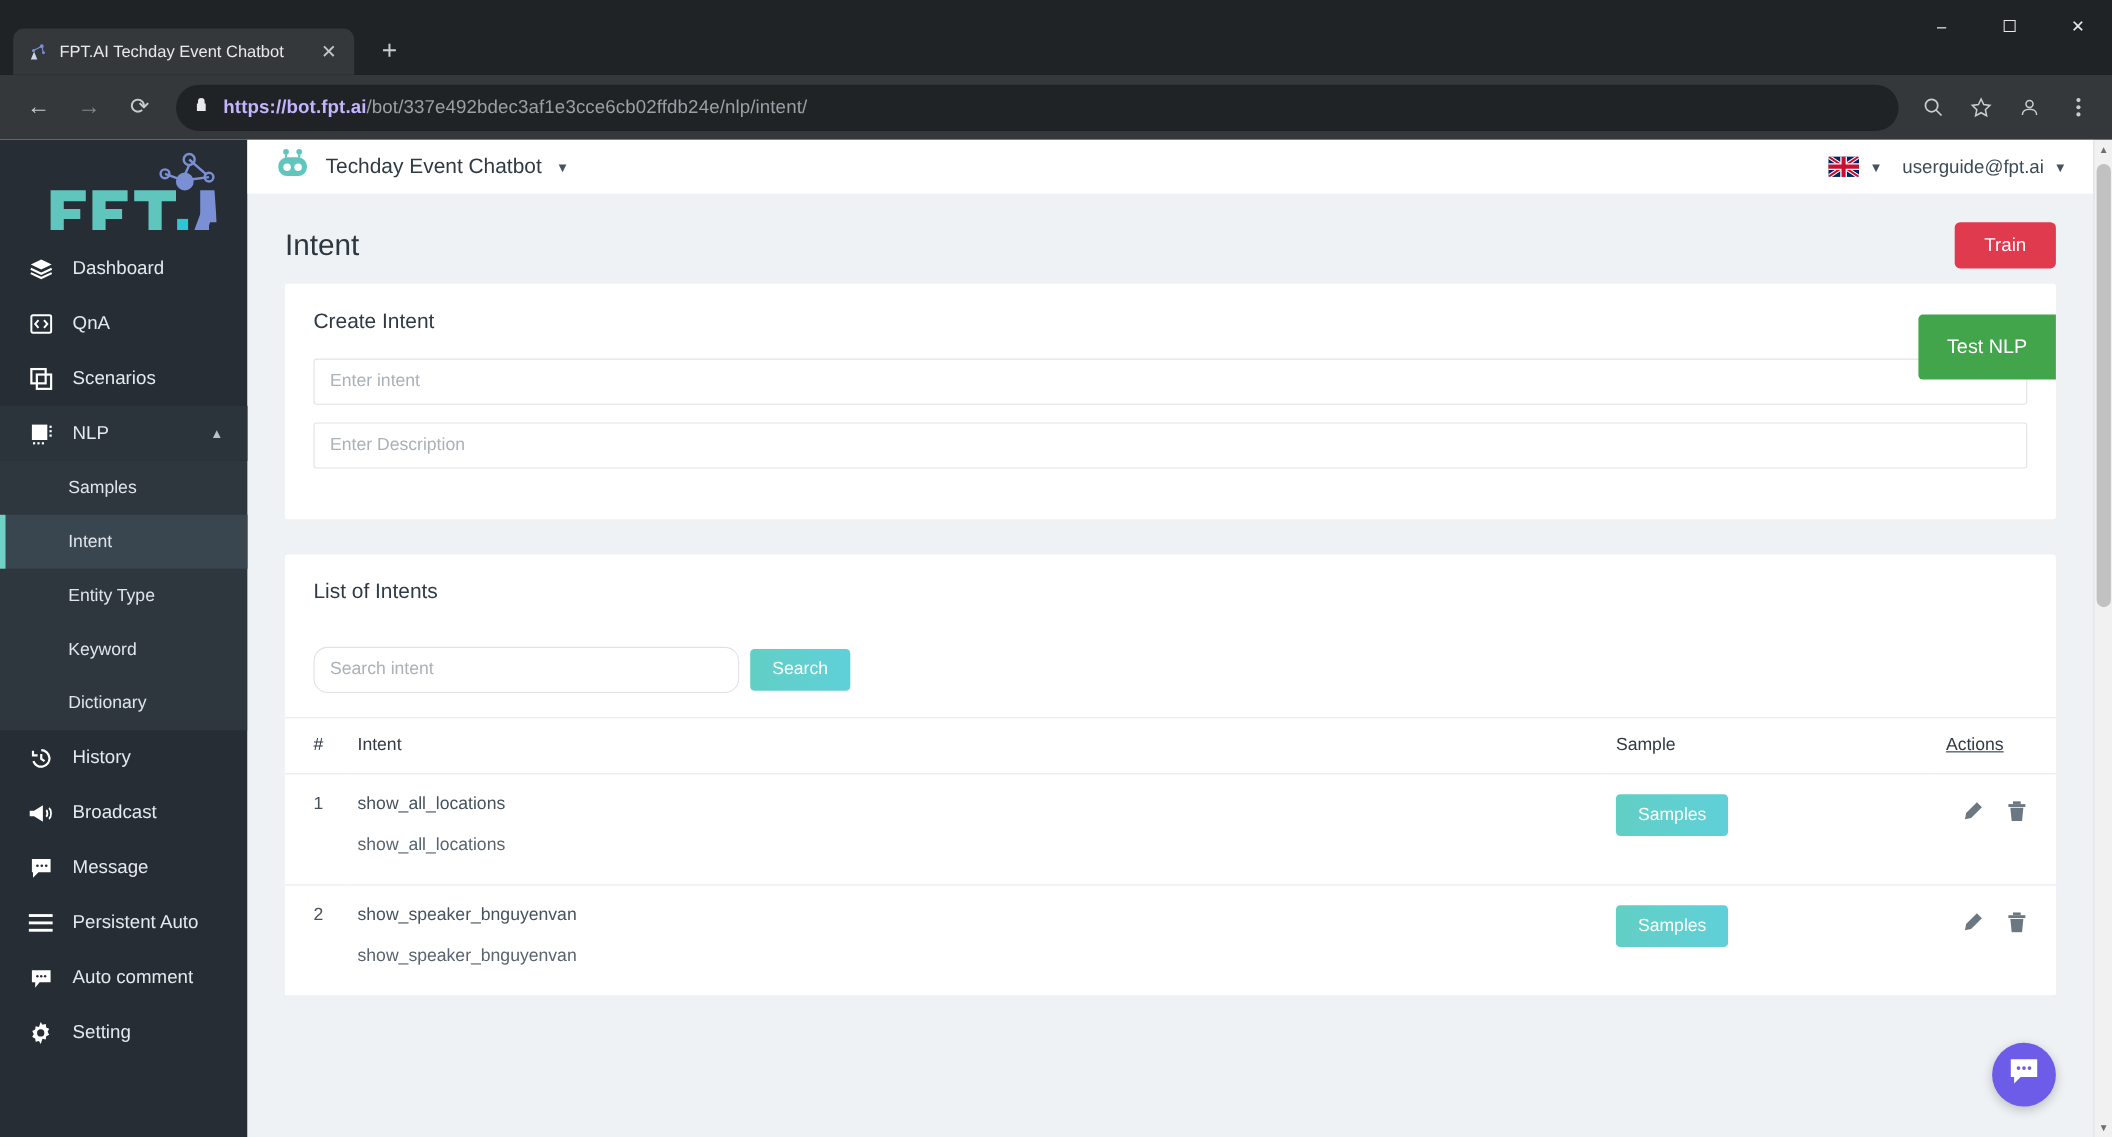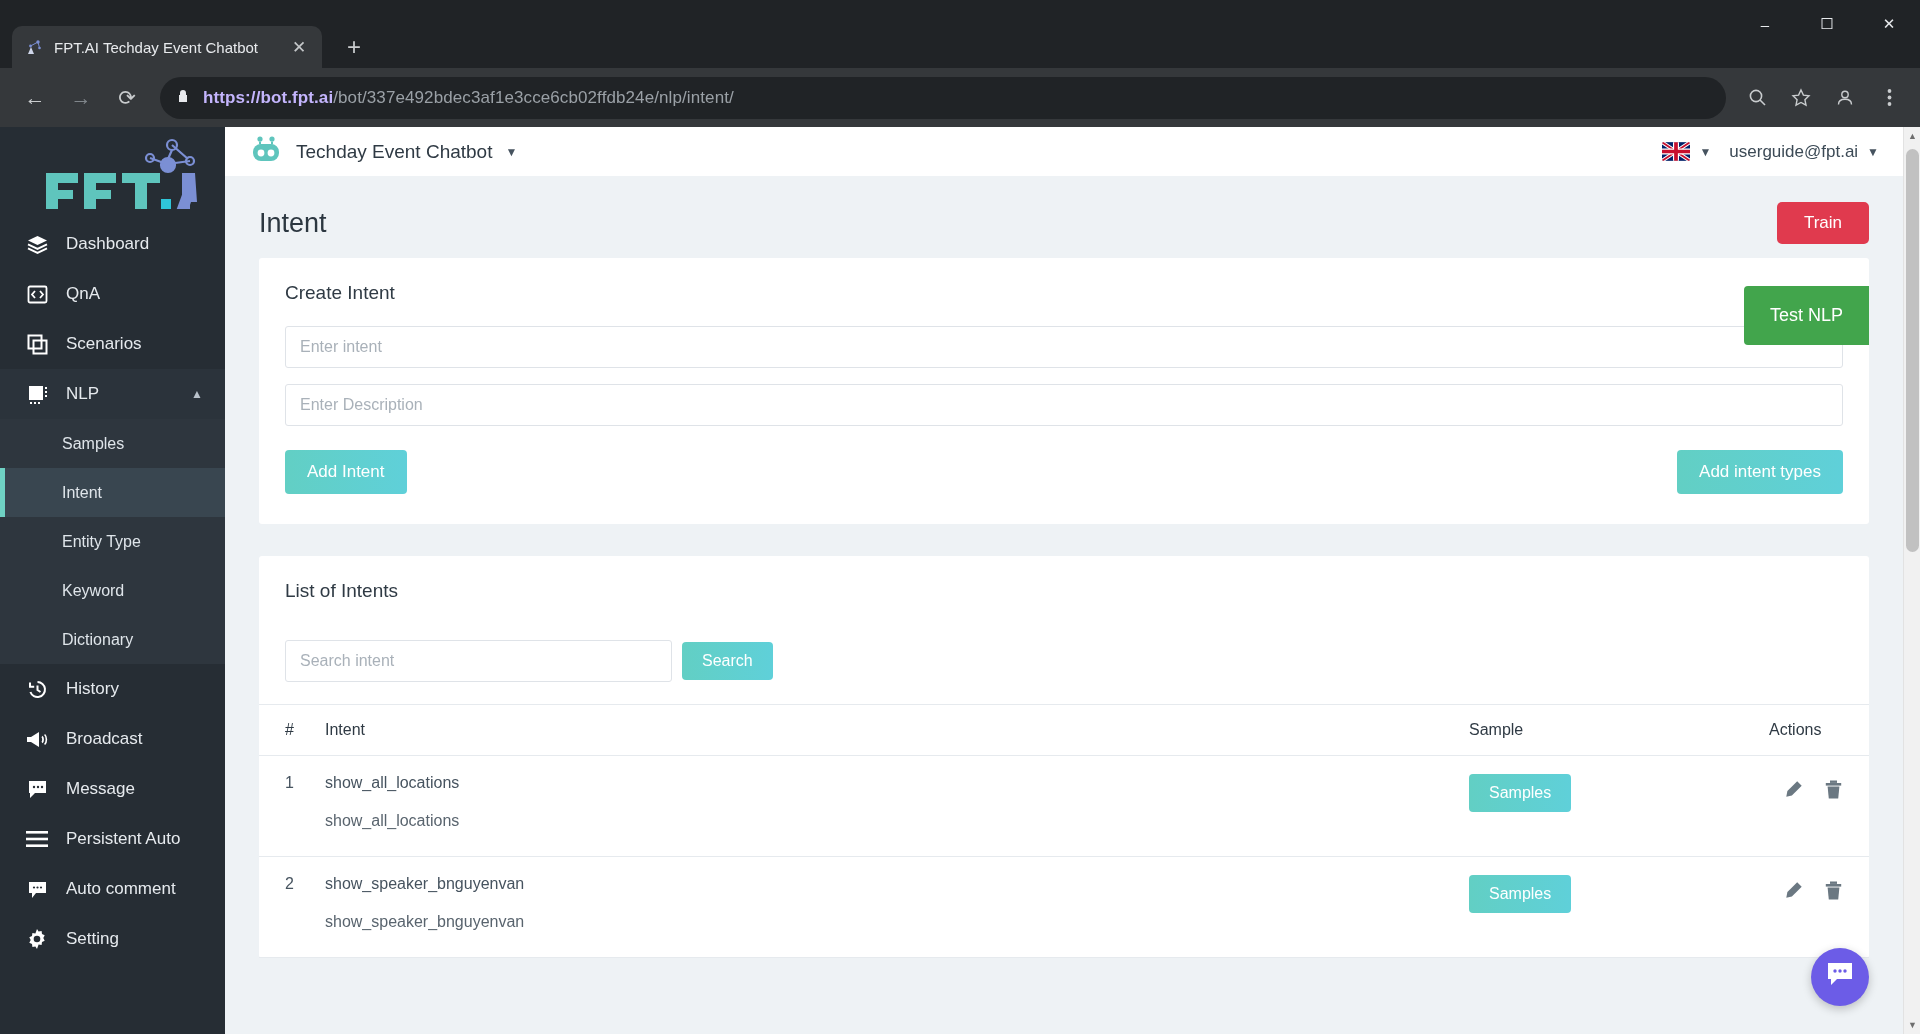--- a/index.html
+++ b/index.html
@@ -95,38 +95,38 @@
   .btn-addtypes { margin-left:auto; }
 
   .testnlp {
     position:absolute; right:0; top:28px; transform: translateX(0);
     background:#42a54c; color:#fff; font-size:18px; padding: 19px 26px;
     border-radius: 4px 0 0 4px;
   }
 
   .search-row { display:flex; align-items:center; gap:10px; padding: 18px 26px 22px 26px; }
   .search-input {
-    width:387px; height:42px; border:1px solid #dfe3e8; border-radius:3px; padding:0 14px;
+    width:387px; height:42px; border:1px solid #dfe3e8; border-radius:13px; padding:0 14px;
     font-size:16px; color:#34404a; font-family:inherit; outline:none;
   }
   .search-input::placeholder { color:#a9b1b9; }
 
   table.intents { width:100%; border-collapse:collapse; }
   table.intents th {
     text-align:left; font-size:16px; color:#2f3a44; font-weight:400;
     padding: 16px 10px; border-top:1px solid #e6eaee; border-bottom:1px solid #e6eaee;
   }
   table.intents td {
     padding: 18px 10px 26px 10px; vertical-align:top; font-size:16px; color:#46535f;
     border-bottom:1px solid #e6eaee;
   }
   .col-num { width:56px; padding-left:26px !important; }
   .col-intent { }
   .col-sample { width:300px; }
-  .col-actions { width:110px; text-align:right; padding-right:26px !important; }
+  .col-actions { width:110px; text-align:right; padding-right:26px !important;text-decoration:underline; }
   .intent-main { margin-bottom:20px; }
   .intent-sub { color:#59646e; }
   .act-icons { display:flex; gap:20px; justify-content:flex-end; padding-top:4px; }
   .act-icon { color:#68767f; width:20px; height:22px; display:flex; align-items:center; justify-content:center; }
 
   
   .fab {
     position:absolute; right:34px; bottom:28px; width:58px; height:58px; border-radius:50%;
     background:#6c5ce7; display:flex; align-items:center; justify-content:center;
     box-shadow: 0 3px 10px rgba(0,0,0,.22);
@@ -415,24 +415,20 @@
           <div class="page-title">Intent</div>
           <button class="btn-train">Train</button>
         </div>
 
         <div class="card">
           <div class="card-title">Create Intent</div>
           <div class="testnlp">Test NLP</div>
           <div class="card-body">
             <input class="field" placeholder="Enter intent" style="">
             <input class="field" placeholder="Enter Description" style="">
-            <div class="row-btns">
-              <button class="btn-teal">Add Intent</button>
-              <button class="btn-teal btn-addtypes">Add intent types</button>
-            </div>
           </div>
         </div>
 
         <div class="card" style="margin-top:32px;">
           <div class="card-title" style="padding-bottom:20px;">List of Intents</div>
           <div class="search-row">
             <input class="search-input" placeholder="Search intent" style="">
             <button class="btn-teal sm">Search</button>
           </div>
 

